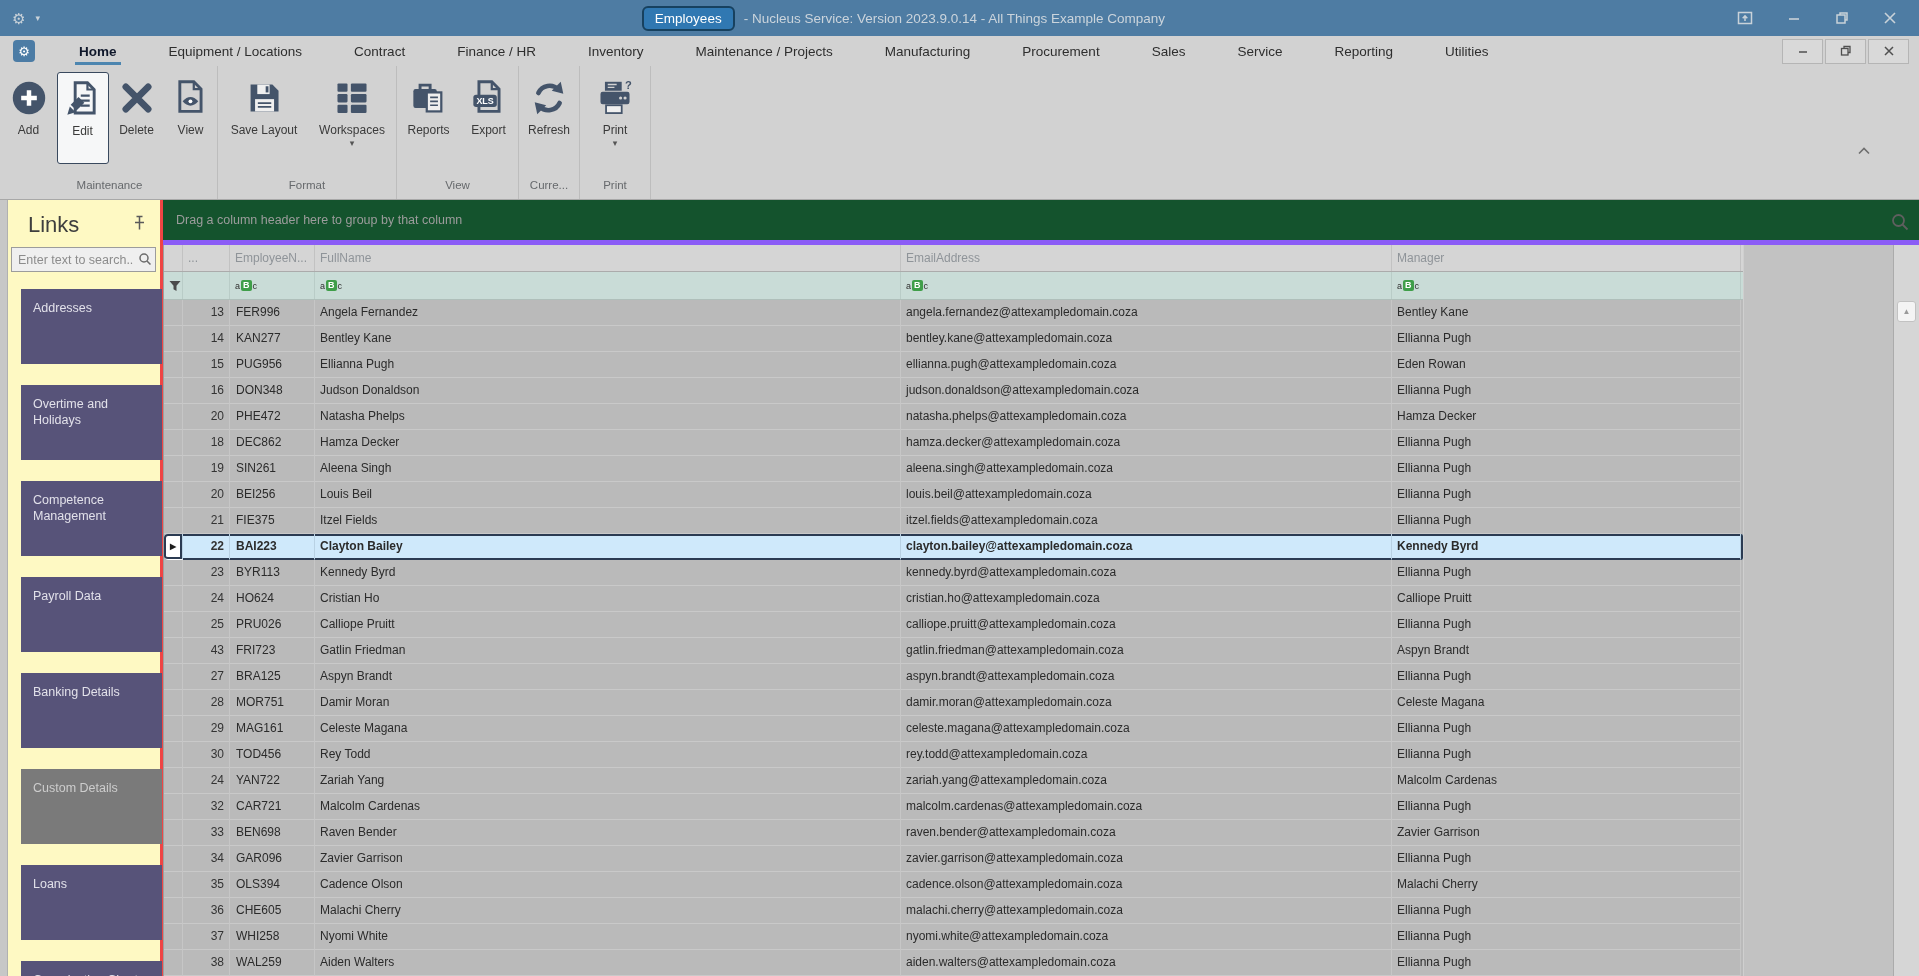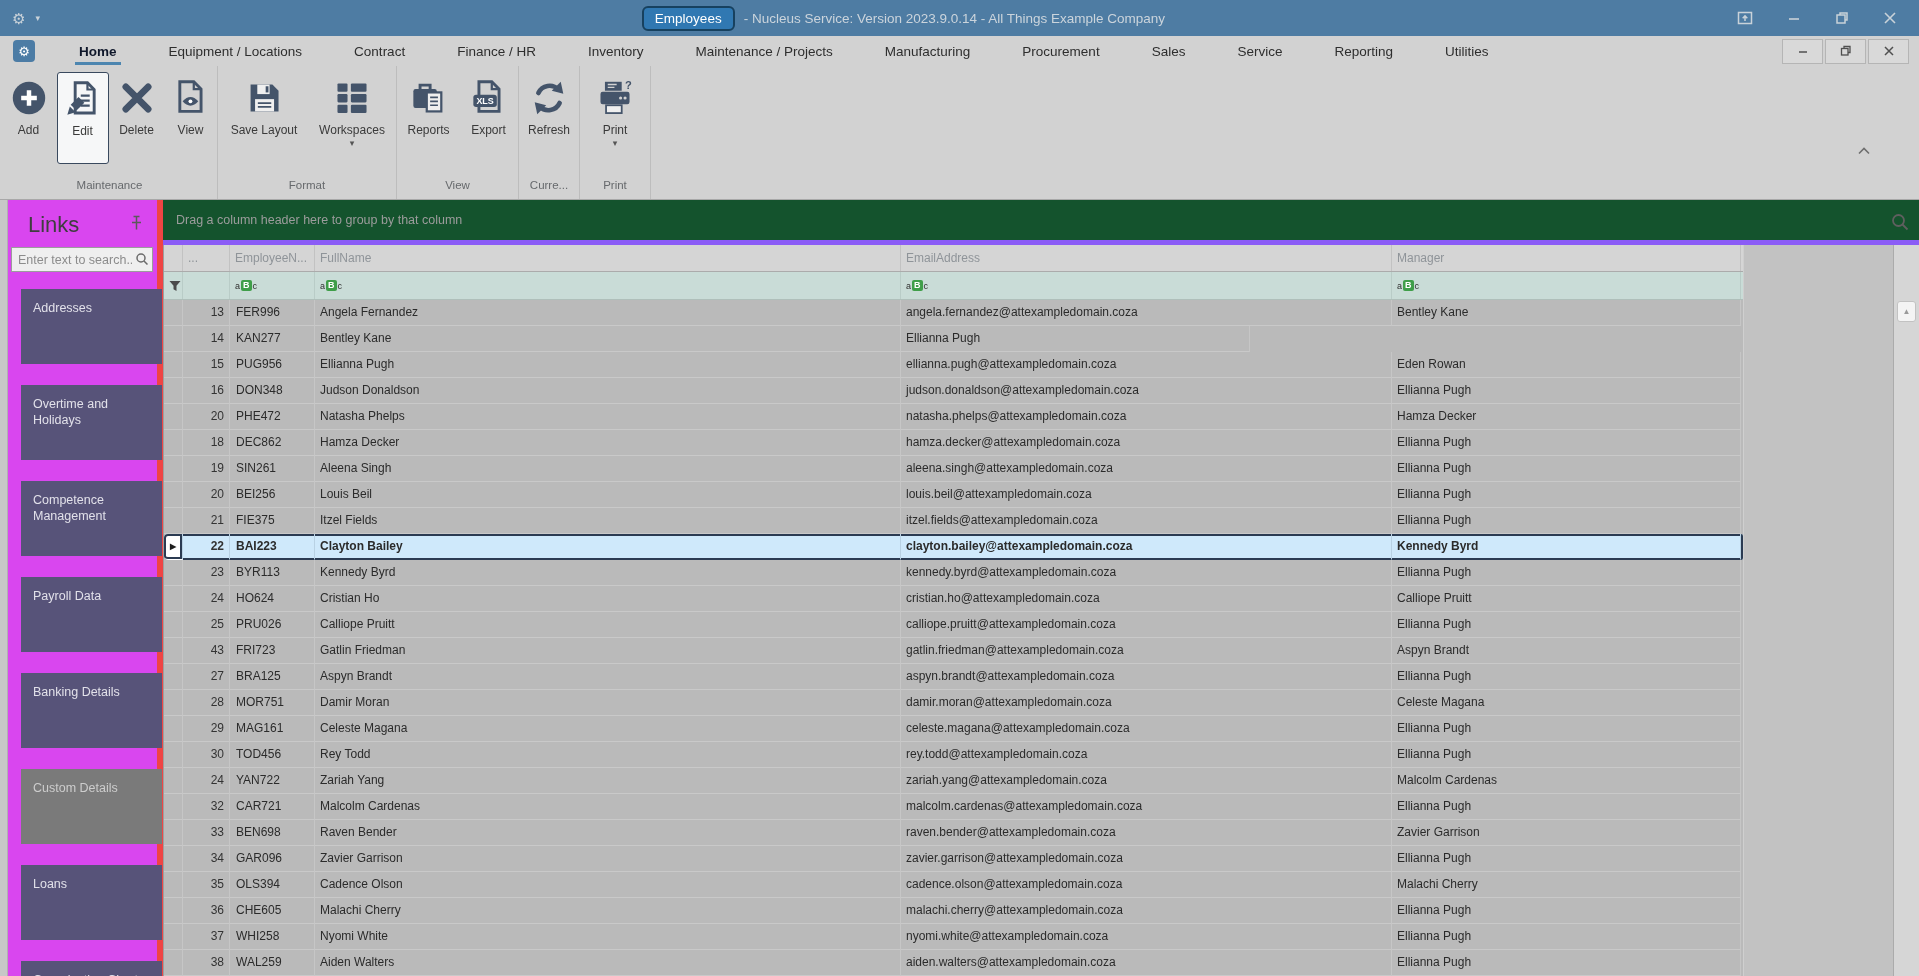--- a/index.html
+++ b/index.html
@@ -58,21 +58,21 @@
   .ribbon-collapse { position:absolute; right:48px; top:76px; color:#6E6E6E; }
 
   
   .main { position:absolute; left:0; top:200px; width:100%; height:776px;
           background:#CFCFCF; }
   .edge-strip { position:absolute; left:0; top:0; width:8px; height:100%;
                 background:#C7C7C7; border-right:1px solid #B0B0B0; }
 
   
   .links { position:absolute; left:8px; top:0; width:155px; height:100%;
-           background:#d946ef; border-right:6px solid #ef4444; }
+           background:#fef9c3; border-right:3px solid #ef4444; }
   .links-header { display:flex; justify-content:space-between; align-items:center;
                   padding:12px 14px 0 20px; }
   .links-title { font-size:22px; color:#3E3E3E; }
   .search-box { position:relative; margin:9px 4px 0 3px; }
   .search-box input { width:100%; height:25px; border:1px solid #9C9C9C;
                       background:#EFEFEF; font-size:12.5px; color:#444;
                       padding:0 20px 0 6px; font-family:"Liberation Sans",sans-serif; }
   .search-box input::placeholder { color:#8C8C8C; }
   .search-box .mag { position:absolute; right:4px; top:5px; }
   .links-list { margin:17px 0 0 13px; display:flex; flex-direction:column; gap:21px; }
@@ -487,20 +487,21 @@
             <div class="cell c-mgr">Bentley Kane</div>
           </div>
 
           <div class="row">
             <div class="cell c-ind">
               <span class="rowarrow">▶</span>
             </div>
             <div class="cell c-num">14</div>
             <div class="cell c-code">KAN277</div>
             <div class="cell c-name">Bentley Kane</div>
+            <div class="cell c-email">bentley.kane@attexampledomain.coza</div>
             <div class="cell c-mgr">Ellianna Pugh</div>
           </div>
 
           <div class="row">
             <div class="cell c-ind">
               <span class="rowarrow">▶</span>
             </div>
             <div class="cell c-num">15</div>
             <div class="cell c-code">PUG956</div>
             <div class="cell c-name">Ellianna Pugh</div>

